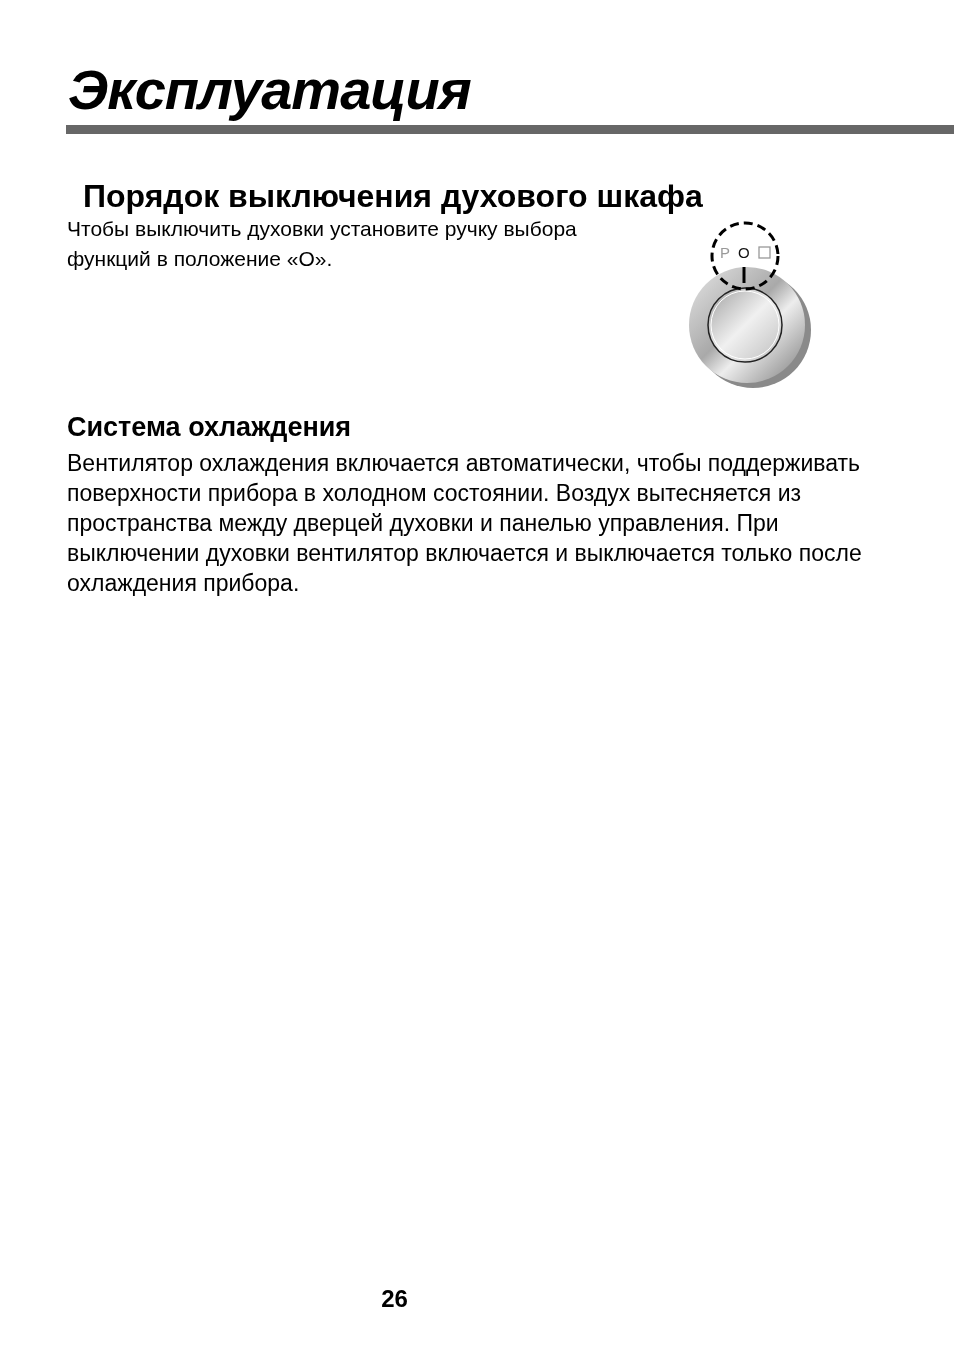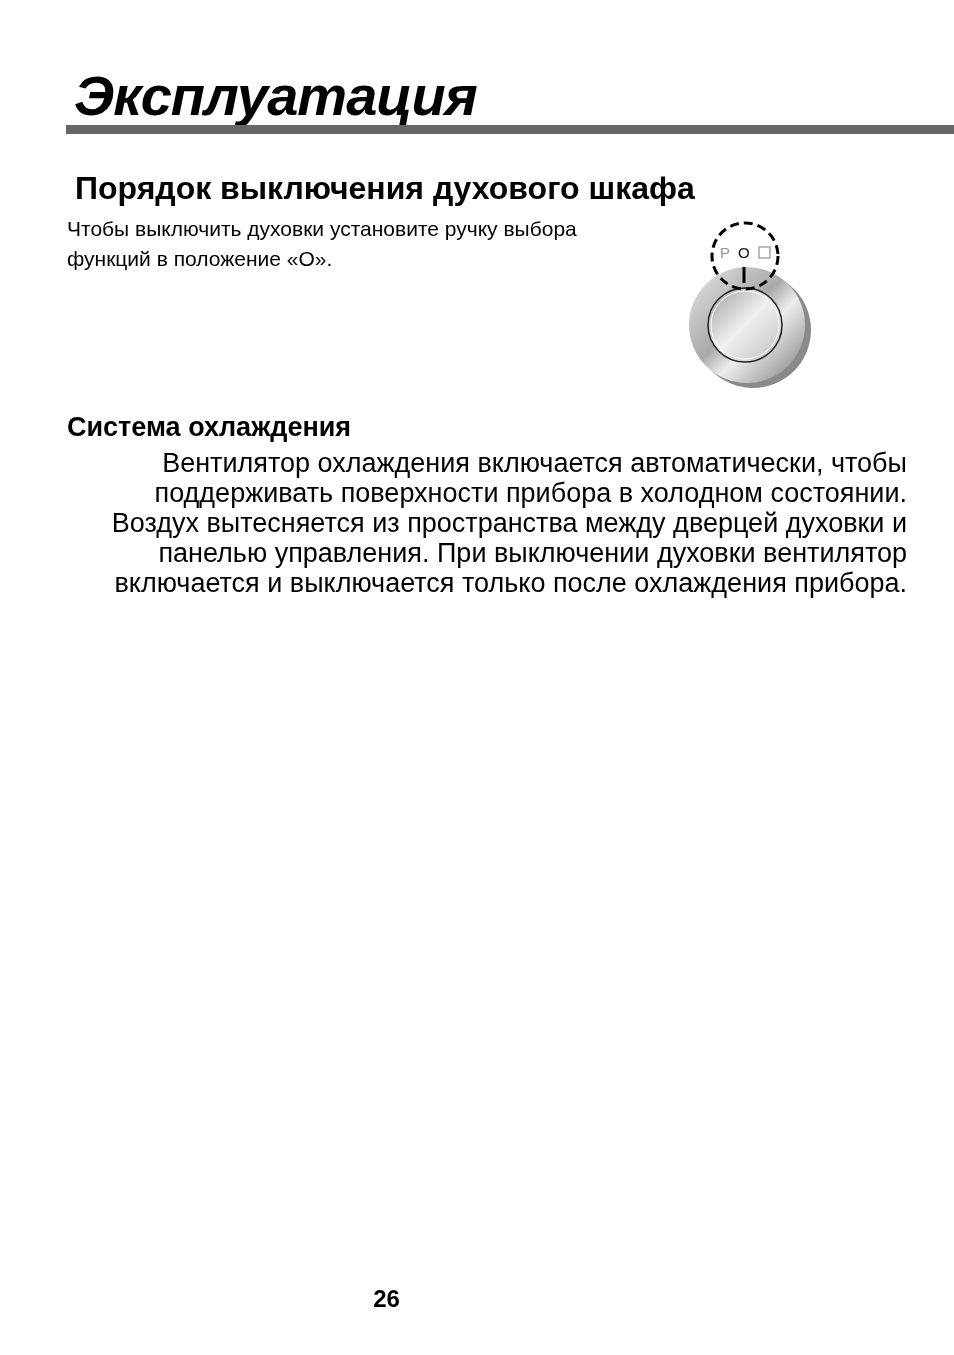--- a/index.html
+++ b/index.html
@@ -1,24 +1,24 @@
 <!DOCTYPE html>
 <html><head>
 <meta charset="utf-8">
 <style>
   html, body { margin: 0; padding: 0; background: #ffffff; }
   body { width: 954px; height: 1355px; position: relative; overflow: hidden; font-family: "Liberation Sans", sans-serif; color: #000; }
-  .page-title { position: absolute; left: 66px; top: 50px; font-size: 56px; font-weight: bold; font-style: italic; letter-spacing: -1px; margin: 8px; line-height: 76px; }
+  .page-title { position: absolute; left: 66px; top: 50px; font-size: 56px; font-weight: bold; font-style: italic; letter-spacing: -1px; margin: 2px; line-height: 76px; }
   .title-rule { position: absolute; left: 66px; top: 125px; width: 888px; height: 9px; background: #676767; }
-  .section-heading { position: absolute; left: 67px; top: 158px; font-size: 32px; font-weight: bold; margin: 8px; line-height: 44px; }
+  .section-heading { position: absolute; left: 67px; top: 158px; font-size: 32px; font-weight: bold; margin: 16px; line-height: 44px; }
   .intro-text { position: absolute; left: 67px; top: 214px; width: 520px; font-size: 21px; line-height: 30px; margin: 0; }
   .knob { position: absolute; left: 675px; top: 218px; width: 150px; height: 180px; }
   .sub-heading { position: absolute; left: 67px; top: 410px; font-size: 27px; font-weight: bold; margin: 0; line-height: 34px; }
-  .body-text { position: absolute; left: 67px; top: 448px; width: 840px; font-size: 27px; line-height: 30px; margin: 0; text-align: right; }
-  .page-number { position: absolute; left: 0; width: 773px; top: 1285px; text-align: center; font-size: 24px; font-weight: bold; }
+  .body-text { position: absolute; left: 67px; top: 448px; width: 840px; font-size: 23px; line-height: 30px; margin: 0; }
+  .page-number { position: absolute; left: 8px; width: 773px; top: 1285px; text-align: center; font-size: 24px; font-weight: bold; }
 </style>
 </head>
 <body>
 
 <h1 class="page-title">Эксплуатация</h1>
 <div class="title-rule"></div>
 
 <h2 class="section-heading">Порядок выключения духового шкафа</h2>
 <p class="intro-text">Чтобы выключить духовки установите ручку выбора функций в положение «О».</p>
 

